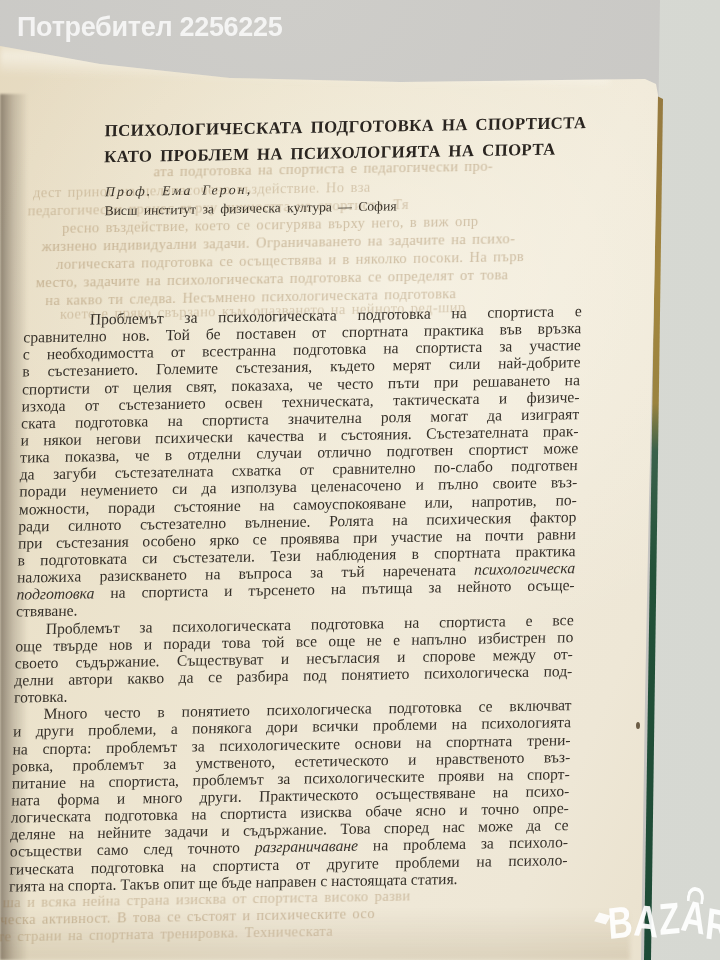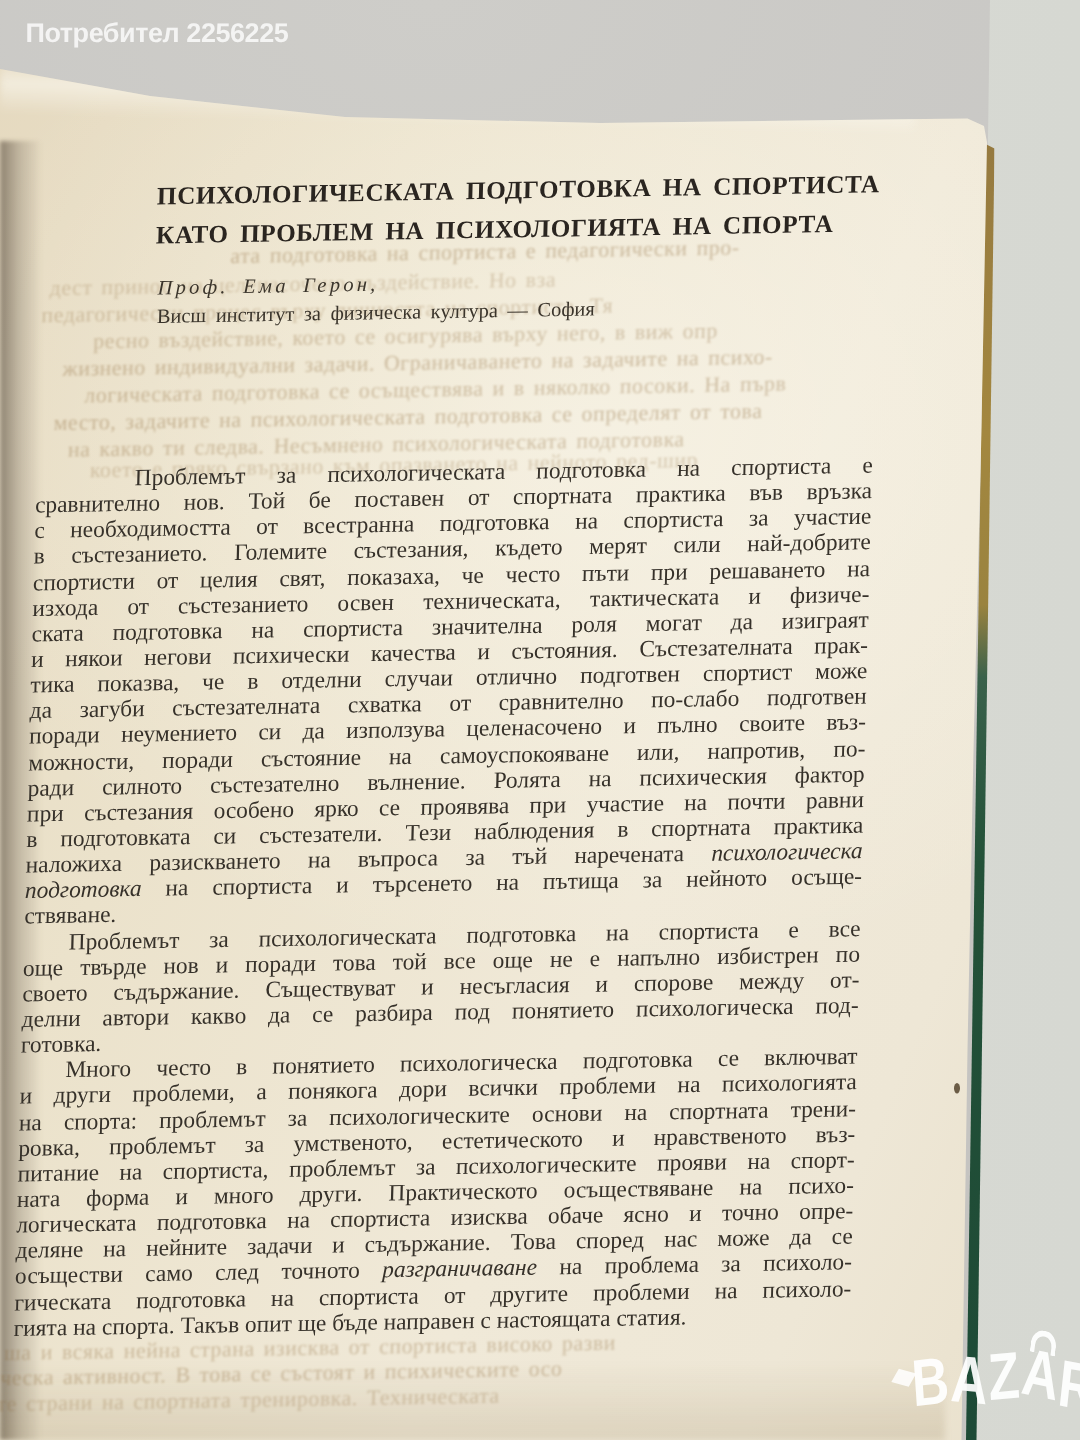--- a/index.html
+++ b/index.html
@@ -37,21 +37,21 @@
   .title{position:absolute;left:100px;top:114px;width:500px;font-weight:bold;font-size:16.8px;
     line-height:25.5px;letter-spacing:.4px;word-spacing:3px;color:#2a2520;}
   .author{position:absolute;left:102px;top:179px;font-size:13.6px;line-height:18.5px;color:#3a342b;}
   .author .a1{font-style:italic;letter-spacing:2.2px;word-spacing:4px;}
   .author .a2{word-spacing:3px;}
   .body{position:absolute;left:24px;top:306px;width:558px;font-size:15.6px;color:#36312a;}
   .bline{height:17.15px;line-height:17.2px;text-align:justify;text-align-last:justify;white-space:nowrap;}
   .bline.plast{text-align-last:left;}
   
   .wm-user{position:absolute;left:17px;top:12px;font-family:"Liberation Sans","DejaVu Sans",sans-serif;
-    font-weight:bold;font-size:18px;letter-spacing:-.3px;color:rgba(255,255,255,.78);}
+    font-weight:bold;font-size:27px;letter-spacing:-.3px;color:rgba(255,255,255,.78);}
   .wm-bazar{position:absolute;left:608px;top:900px;display:flex;align-items:flex-start;gap:1px;
     font-family:"Liberation Sans","DejaVu Sans",sans-serif;font-weight:bold;font-size:34px;
     color:rgba(255,255,255,.93);transform:scaleY(1.3);transform-origin:top left;}
   .wm-bazar span{display:inline-block;line-height:34px;}
   .wl0{transform:rotate(-5deg);}
   .wl1{transform:rotate(4deg) translateY(-1px);}
   .wl2{transform:rotate(-4deg) translateY(-3px);}
   .wl3{position:relative;transform:rotate(9deg) translateY(-4px);}
   .wl3::before{content:'';position:absolute;top:-6px;left:3px;width:11px;height:9px;
     border:3px solid rgba(255,255,255,.93);border-bottom:none;border-radius:8px 8px 0 0;}

